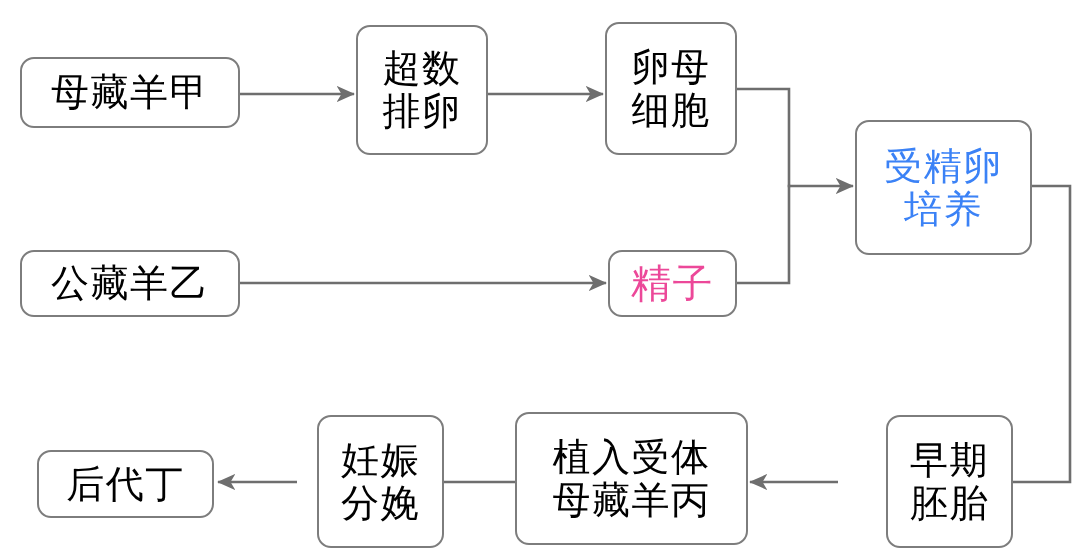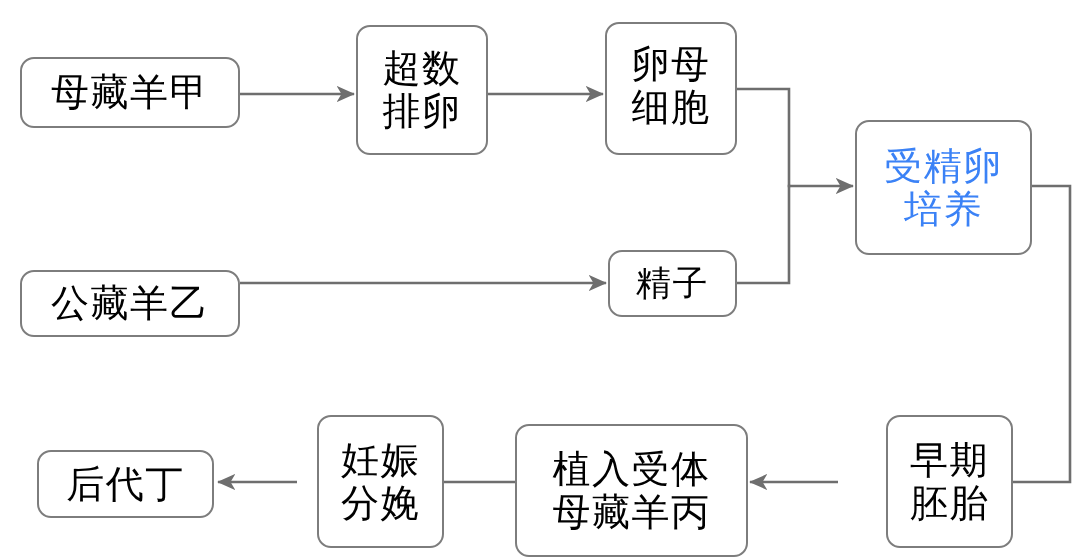--- a/index.html
+++ b/index.html
@@ -81,44 +81,44 @@
 
   <div class="node" style="left: 20px; top: 57px; width: 220px; height: 71px; font-size: 38px; border-color: rgb(125, 125, 125); color: rgb(0, 0, 0);">
     <span class="node-label">母藏羊甲</span>
   </div>
 
   <div class="node" style="left: 356px; top: 25px; width: 132px; height: 130px; font-size: 38px; border-color: rgb(125, 125, 125); color: rgb(0, 0, 0);">
     <span class="node-label">超数
 排卵</span>
   </div>
 
-  <div class="node" style="left: 605px; top: 22px; width: 132px; height: 133px; font-size: 38px; border-color: rgb(125, 125, 125); color: rgb(0, 0, 0); font-family: Liberation Mono, monospace;">
+  <div class="node" style="left: 605px; top: 22px; width: 132px; height: 133px; font-size: 38px; border-color: rgb(125, 125, 125); color: rgb(0, 0, 0);">
     <span class="node-label">卵母
 细胞</span>
   </div>
 
   <div class="node" style="left: 855px; top: 120px; width: 177px; height: 135px; font-size: 38px; border-color: rgb(125, 125, 125); color: #3b82f6;">
     <span class="node-label">受精卵
 培养</span>
   </div>
 
-  <div class="node" style="left: 20px; top: 250px; width: 220px; height: 67px; font-size: 38px; border-color: rgb(125, 125, 125); color: rgb(0, 0, 0); margin-top: 20px;">
+  <div class="node" style="left: 20px; top: 250px; width: 220px; height: 67px; font-size: 38px; border-color: rgb(125, 125, 125); color: rgb(0, 0, 0);">
     <span class="node-label">公藏羊乙</span>
   </div>
 
-  <div class="node" style="left: 608px; top: 250px; width: 129px; height: 67px; font-size: 35px; border-color: rgb(125, 125, 125); color: #000000;">
+  <div class="node" style="left: 608px; top: 250px; width: 129px; height: 67px; font-size: 40px; border-color: rgb(125, 125, 125); color: #ec4899;">
     <span class="node-label">精子</span>
   </div>
 
   <div class="node" style="left: 838px; top: 415px; width: 127px; height: 133px; font-size: 38px; border-color: rgb(125, 125, 125); color: rgb(0, 0, 0); margin-left: 48px;">
     <span class="node-label">早期
 胚胎</span>
   </div>
 
-  <div class="node" style="left: 515px; top: 412px; width: 233px; height: 133px; font-size: 38px; border-color: rgb(125, 125, 125); color: rgb(0, 0, 0); margin-top: 12px;">
+  <div class="node" style="left: 515px; top: 412px; width: 233px; height: 133px; font-size: 38px; border-color: rgb(125, 125, 125); color: rgb(0, 0, 0);">
     <span class="node-label">植入受体
 母藏羊丙</span>
   </div>
 
   <div class="node" style="left: 297px; top: 415px; width: 127px; height: 133px; font-size: 38px; border-color: rgb(125, 125, 125); color: rgb(0, 0, 0); margin-left: 20px;">
     <span class="node-label">妊娠
 分娩</span>
   </div>
 
   <div class="node" style="left: 37px; top: 450px; width: 177px; height: 68px; font-size: 38px; border-color: rgb(125, 125, 125); color: rgb(0, 0, 0);">

